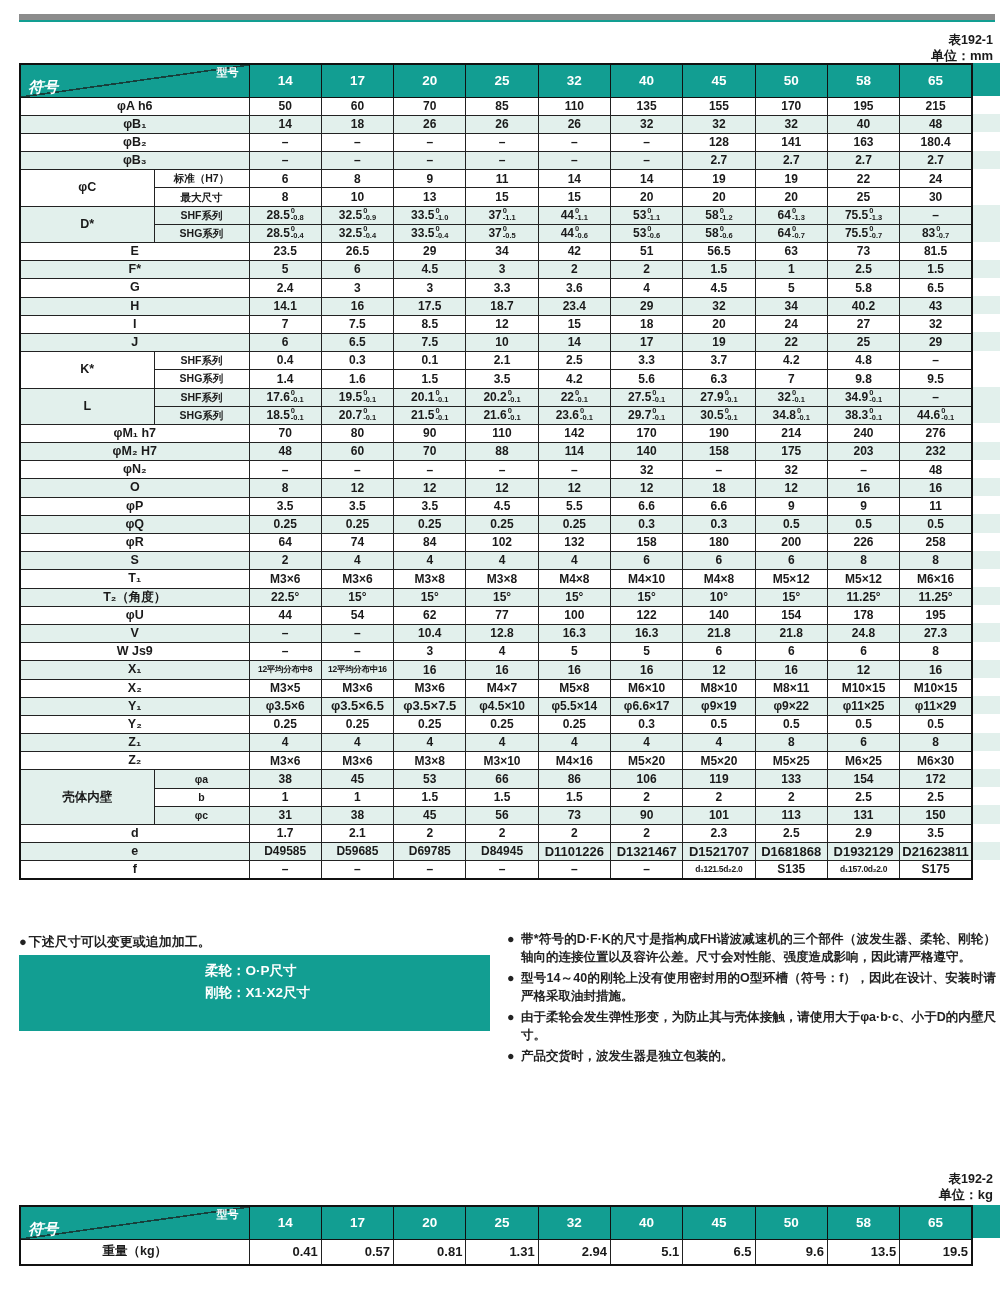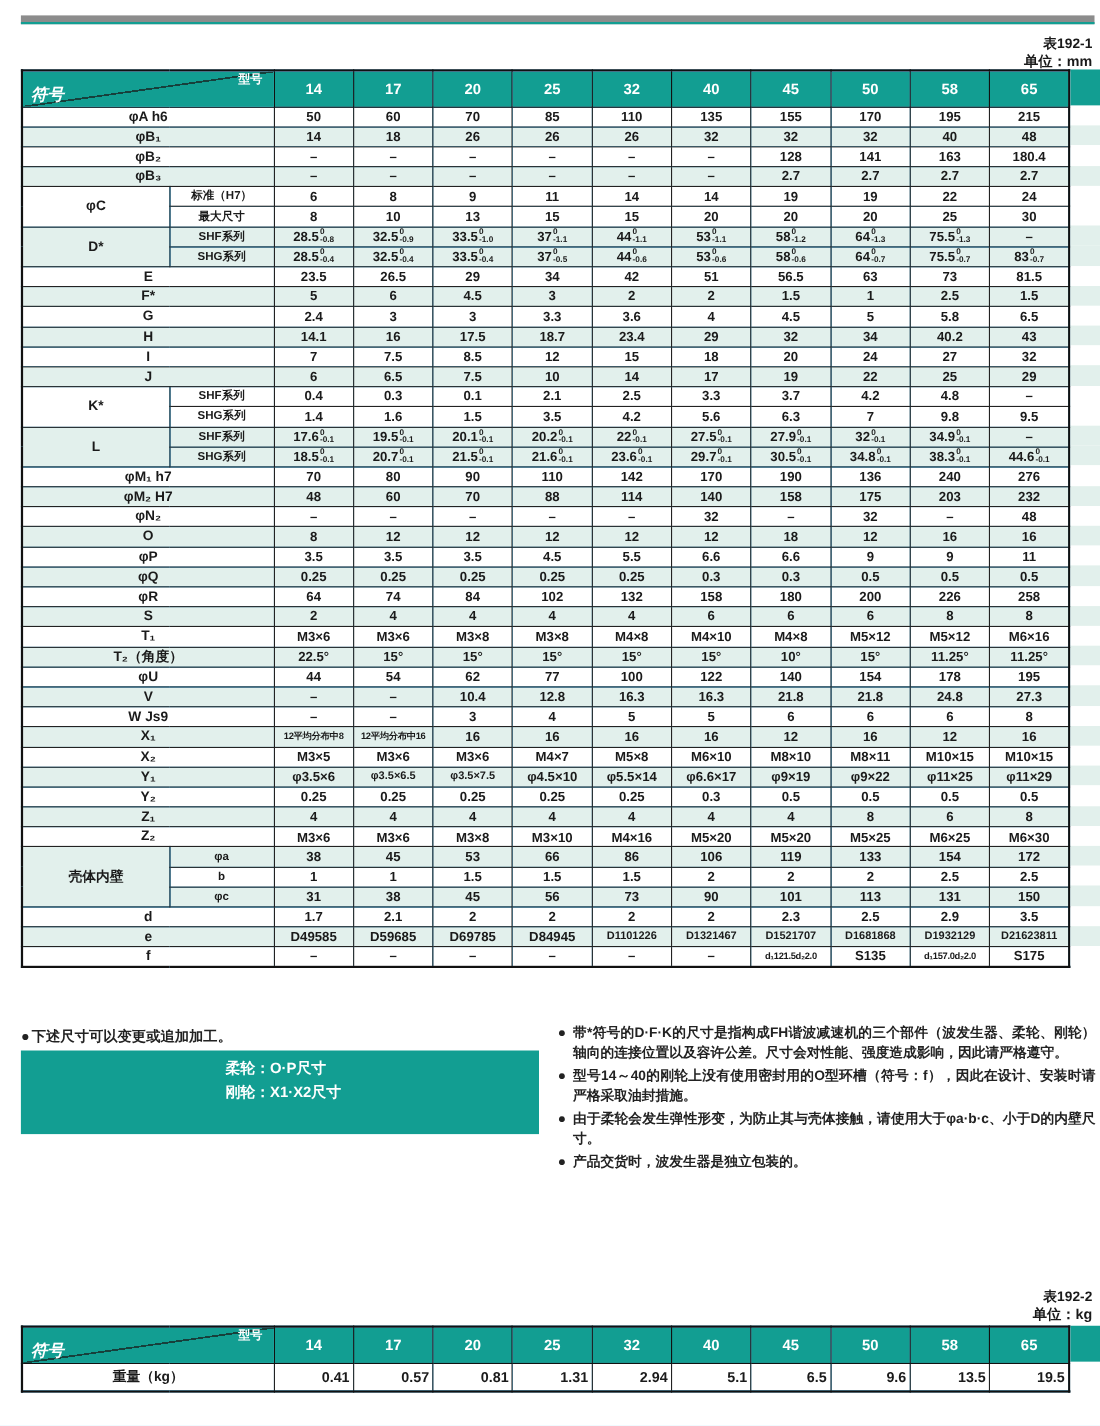--- a/index.html
+++ b/index.html
@@ -37,21 +37,21 @@
   .dtable .corner { position:relative; background:#129e92; }
   .corner .diag { position:absolute; inset:0;
     background:linear-gradient(to bottom right, transparent calc(50% - 0.8px), #17403c calc(50% - 0.8px), #17403c calc(50% + 0.8px), transparent calc(50% + 0.8px)); }
   .corner .c-tr { position:absolute; top:2px; right:10px; font-size:11px; font-weight:bold; color:#fff; }
   .corner .c-bl { position:absolute; bottom:2px; left:7px; font-size:15px; font-weight:bold; color:#fff;font-style:italic; }
 
   .dtable td.lbl { font-size:12.5px; }
   .dtable td.sub { font-size:10.5px; }
   .dtable td.wbg { background:#fff; }
   .dtable td.sbg { background:#e2f0ec; }
-  .dtable td.sm2 { font-size:10px; }
+  .dtable td.sm2 { font-size:13px; }
   .dtable td.sm3 { font-size:8.5px; letter-spacing:-0.3px; }
   .dtable td.num-r { text-align:right; padding-right:3px; }
   .dtable td.wrow { height:26px; font-size:13px; }
 
   .tolwrap { display:inline-flex; align-items:center; }
   .tol { display:inline-block; text-align:left; font-size:7.5px; line-height:7px;
     font-weight:600; margin-left:1px; transform:translateY(-1px); }
 
   .bleed { position:absolute; width:27px; overflow:hidden; }
   .bleed div { width:100%; }
@@ -469,21 +469,21 @@
         </tr>
         <tr>
           <td class="lbl wbg" colspan="2">φM₁ h7</td>
           <td class="wbg">70</td>
           <td class="wbg">80</td>
           <td class="wbg">90</td>
           <td class="wbg">110</td>
           <td class="wbg">142</td>
           <td class="wbg">170</td>
           <td class="wbg">190</td>
-          <td class="wbg">136</td>
+          <td class="wbg">214</td>
           <td class="wbg">240</td>
           <td class="wbg">276</td>
         </tr>
         <tr>
           <td class="lbl sbg" colspan="2">φM₂ H7</td>
           <td class="sbg">48</td>
           <td class="sbg">60</td>
           <td class="sbg">70</td>
           <td class="sbg">88</td>
           <td class="sbg">114</td>

